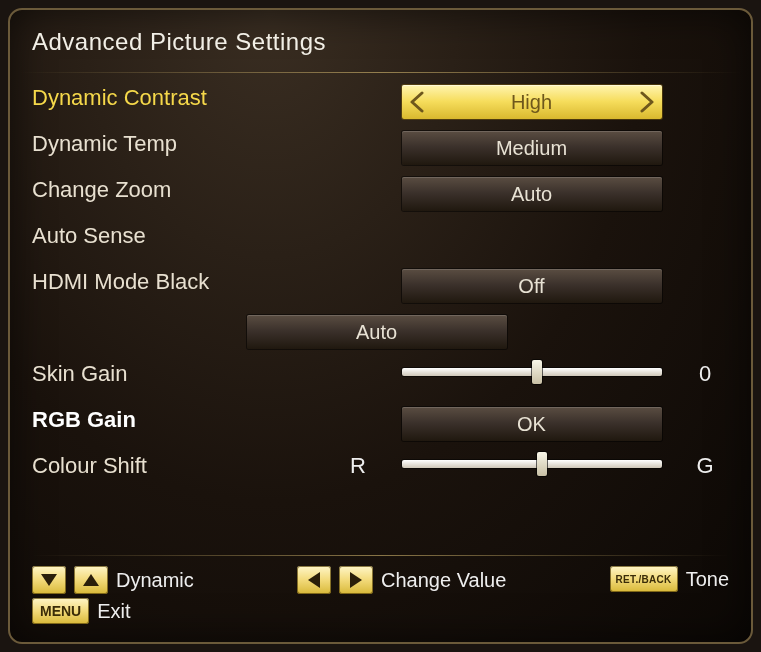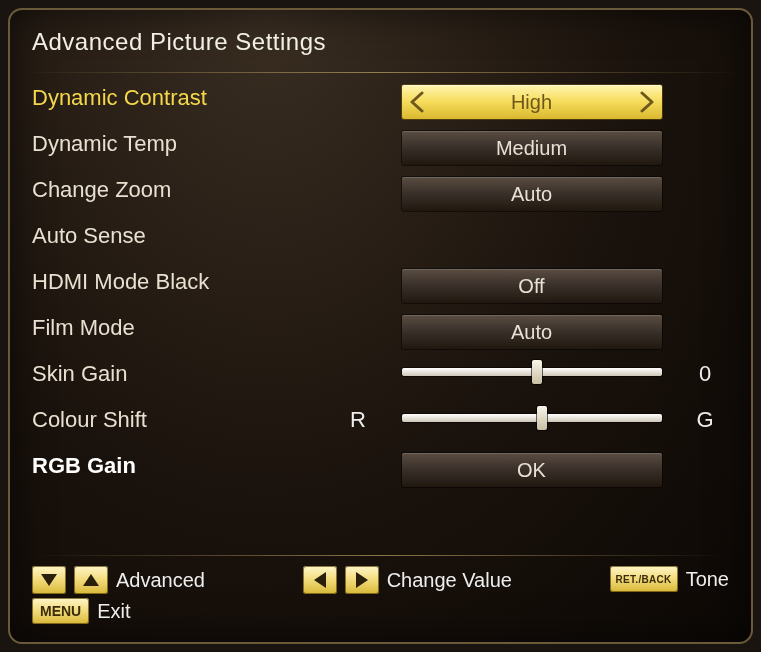--- a/index.html
+++ b/index.html
@@ -230,75 +230,74 @@
         <div class="label">HDMI Mode Black</div>
         <div class="extra-left"></div>
         <div class="ctrl-col">
           <div class="option-box">
             <span>Off</span>
           </div>
         </div>
         <div class="extra-right"></div>
       </div>
       <div class="row">
-        <div class="label">Film Mode</div>
         <div class="extra-left"></div>
         <div class="ctrl-col">
           <div class="option-box">
             <span>Auto</span>
           </div>
         </div>
         <div class="extra-right"></div>
       </div>
       <div class="row">
         <div class="label">Skin Gain</div>
         <div class="extra-left"></div>
         <div class="ctrl-col">
           <div class="slider">
             <div class="slider-track"></div>
             <div class="slider-thumb" style="left: 52%;"></div>
           </div>
         </div>
         <div class="extra-right">0</div>
       </div>
       <div class="row">
+        <div class="label bold">RGB Gain</div>
+        <div class="extra-left"></div>
+        <div class="ctrl-col">
+          <div class="option-box">
+            <span>OK</span>
+          </div>
+        </div>
+        <div class="extra-right"></div>
+      </div>
+      <div class="row">
         <div class="label">Colour Shift</div>
         <div class="extra-left">R</div>
         <div class="ctrl-col">
           <div class="slider">
             <div class="slider-track"></div>
             <div class="slider-thumb" style="left: 54%;"></div>
           </div>
         </div>
         <div class="extra-right">G</div>
-      </div>
-      <div class="row">
-        <div class="label bold">RGB Gain</div>
-        <div class="extra-left"></div>
-        <div class="ctrl-col">
-          <div class="option-box">
-            <span>OK</span>
-          </div>
-        </div>
-        <div class="extra-right"></div>
       </div>
     </div>
 
   <div class="footer">
     <div class="footer-divider"></div>
     <div class="hints">
       <div class="stack">
         <div class="hint-group">
           <span class="keycap sq">
               <span class="tri down"></span>
             </span>
           <span class="keycap sq">
               <span class="tri up"></span>
             </span>
-          <span>Advanced</span>
+          <span>Dynamic</span>
         </div>
         <div class="hint-group">
           <span class="keycap wide">MENU</span>
           <span>Exit</span>
         </div>
       </div>
       <div style="flex:1"></div>
       <div class="hint-group">
         <span class="keycap sq">
             <span class="tri left"></span>

